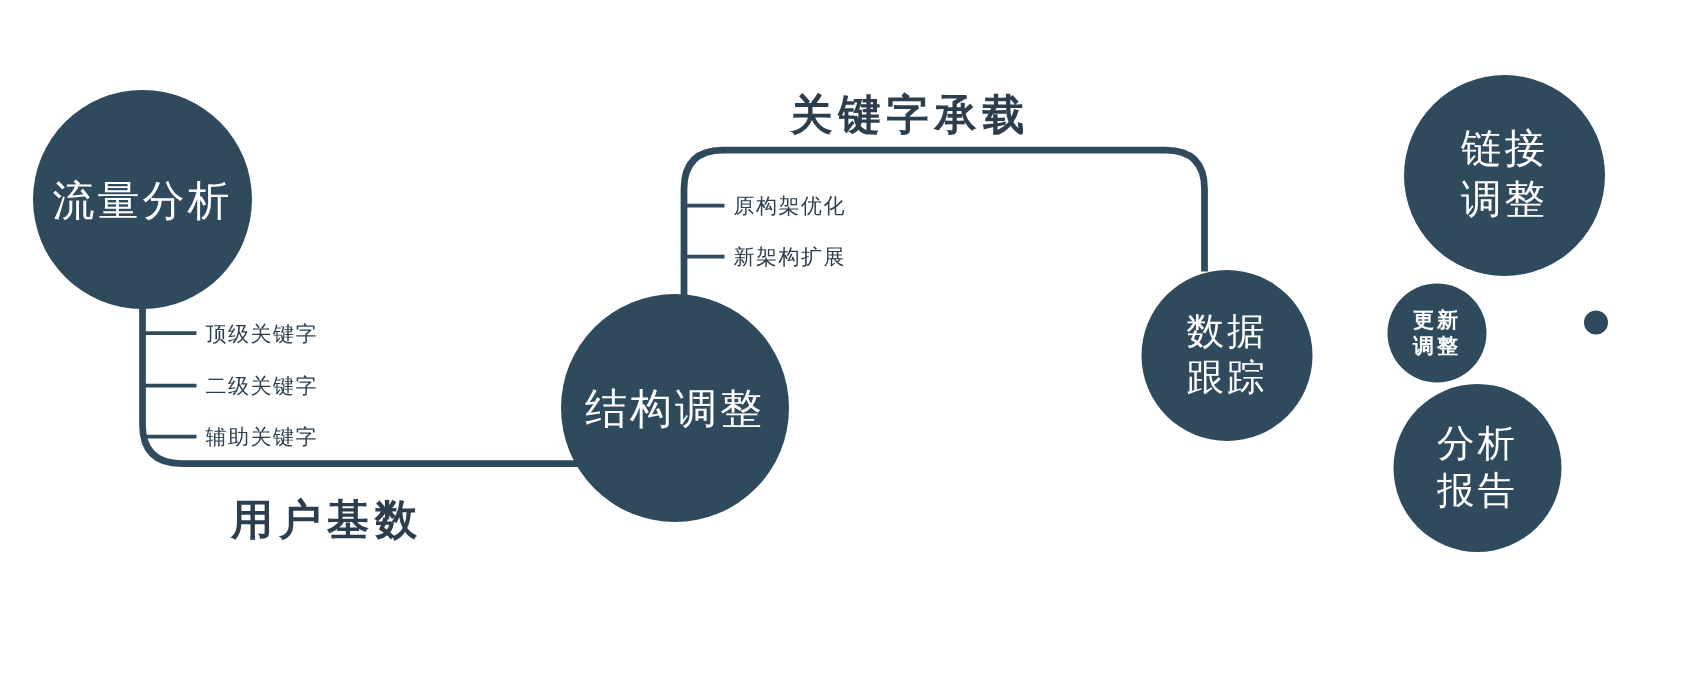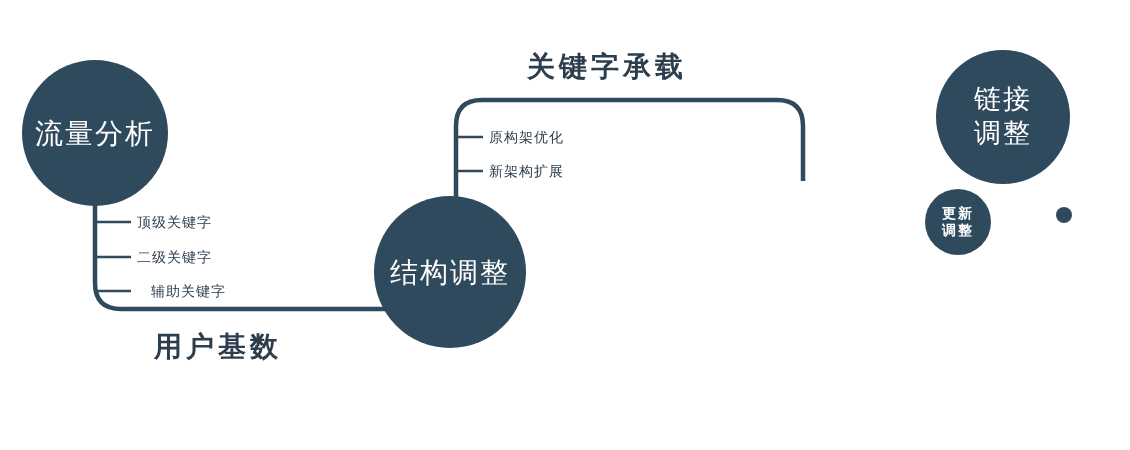--- a/index.html
+++ b/index.html
@@ -59,32 +59,32 @@
 
   .edge-label {
     position: absolute;
     color: #2c3e4d;
     font-weight: bold;
     font-size: 28px;
     letter-spacing: 4px;
     white-space: nowrap;
   }
   .edge-label-user-base    { left: 154px; top: 328px; }
-  .edge-label-keyword-carry{ left: 527px; top: 48px; }
+  .edge-label-keyword-carry{ left: 527px; top: 58px; }
 
   .branch-label {
     position: absolute;
     color: #2c3e4d;
     font-size: 14px;
     letter-spacing: 1px;
     white-space: nowrap;
   }
   .branch-left-0 { left: 137px; top: 214px; }
   .branch-left-1 { left: 137px; top: 249px; }
-  .branch-left-2 { left: 137px; top: 283px; margin-left: 14px; }
+  .branch-left-2 { left: 137px; top: 283px; }
   .branch-mid-0  { left: 489px; top: 129px; }
   .branch-mid-1  { left: 489px; top: 163px; }
 
   .footer-label {
     position: absolute;
     left: 891px;
     top: 400px;
     color: #2c3e4d;
     font-size: 28px;
     letter-spacing: 3px;
@@ -111,32 +111,40 @@
   </svg>
 
   <div class="node node-traffic">
     <span class="node-label">流量分析</span>
   </div>
 
   <div class="node node-structure">
     <span class="node-label">结构调整</span>
   </div>
 
+  <div class="node node-data-tracking">
+    <span class="node-label">数据
+跟踪</span>
+  </div>
 
 
   <div class="node node-link-adjust">
     <span class="node-label">链接
 调整</span>
   </div>
 
   <div class="node node-update-adjust">
     <span class="node-label">更新
 调整</span>
   </div>
 
+  <div class="node node-analysis-report">
+    <span class="node-label">分析
+报告</span>
+  </div>
 
   <div class="node node-dot"></div>
 
   <div class="edge-label edge-label-user-base">用户基数</div>
   <div class="edge-label edge-label-keyword-carry">关键字承载</div>
 
   <div class="branch-label branch-left-0">顶级关键字</div>
   <div class="branch-label branch-left-1">二级关键字</div>
   <div class="branch-label branch-left-2">辅助关键字</div>
 

